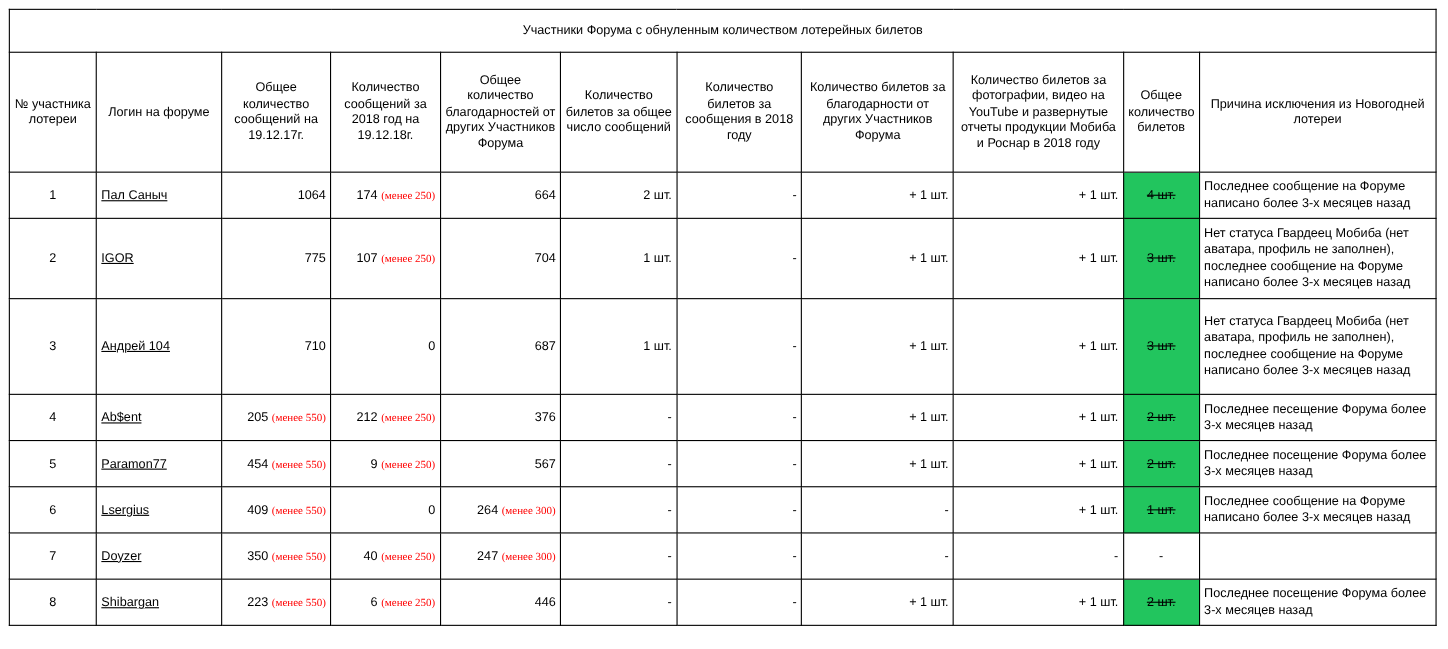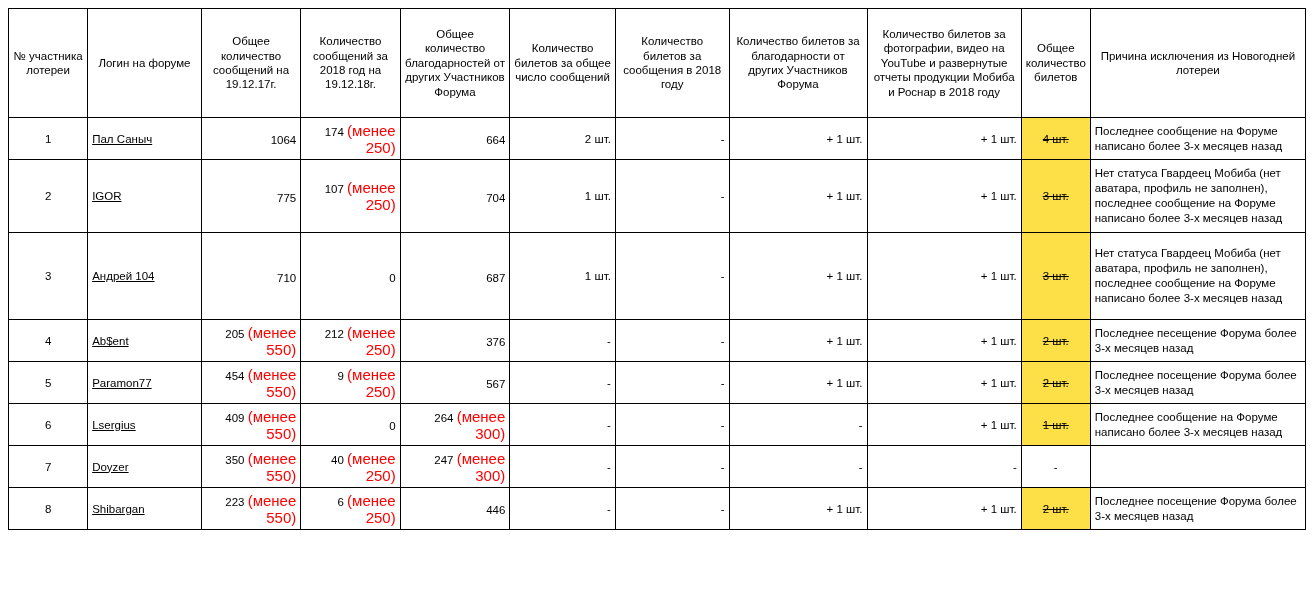--- a/index.html
+++ b/index.html
@@ -51,24 +51,24 @@
   }
   .c-num { text-align: center; }
   .c-login { text-align: left; padding-left: 8px; text-decoration: underline; }
   .c-center { text-align: right; }
   .c-reason {
     text-align: left;
     padding-left: 6px;
     font-size: 11.5px;
     line-height: 1.3;
   }
-  .small-red { color: #ff0000; font-size: 15px; }
+  .small-red { color: #ff0000; font-size: 10px; font-family: Liberation Serif, serif; }
   .total-cell {
     text-align: center;
-    background: #fde047;
+    background: #22c55e;
     font-size: 11.5px;
   }
   .total-cell.blank { background: #ffffff; }
   .strike {
     text-decoration: line-through;
   }
   .rowh-1 { height: 42px; }
   .rowh-2 { height: 73px; }
   .rowh-3 { height: 87px; }
   .rowh-4 { height: 42px; }
@@ -86,20 +86,23 @@
       <col style="width:108px">
       <col style="width:104px">
       <col style="width:112px">
       <col style="width:136px">
       <col style="width:152px">
       <col style="width:68px">
       <col style="width:212px">
     </colgroup>
     <thead>
       <tr>
+        <td class="title-cell" colspan="11">Участники Форума с обнуленным количеством лотерейных билетов</td>
+      </tr>
+      <tr>
         <th class="head-cell">№ участника лотереи</th>
         <th class="head-cell">Логин на форуме</th>
         <th class="head-cell">Общее количество сообщений на 19.12.17г.</th>
         <th class="head-cell">Количество сообщений за 2018 год на 19.12.18г.</th>
         <th class="head-cell">Общее количество благодарностей от других Участников Форума</th>
         <th class="head-cell">Количество билетов за общее число сообщений</th>
         <th class="head-cell">Количество билетов за сообщения в 2018 году</th>
         <th class="head-cell">Количество билетов за благодарности от других Участников Форума</th>
         <th class="head-cell">Количество билетов за фотографии, видео на YouTube и развернутые отчеты продукции Мобиба и Роснар в 2018 году</th>
         <th class="head-cell">Общее количество билетов</th>

